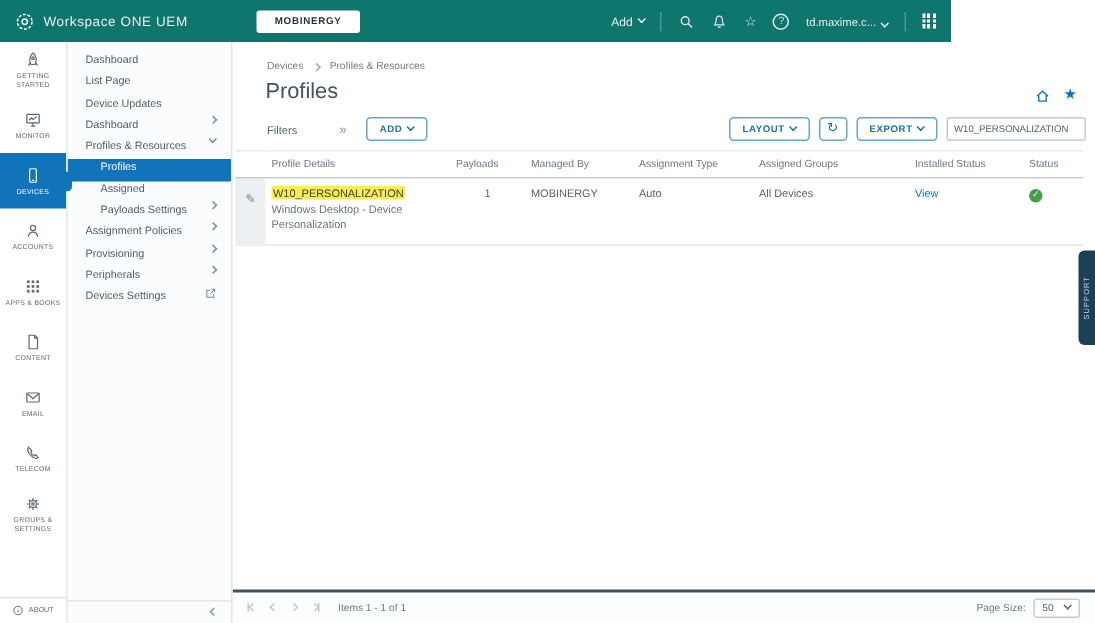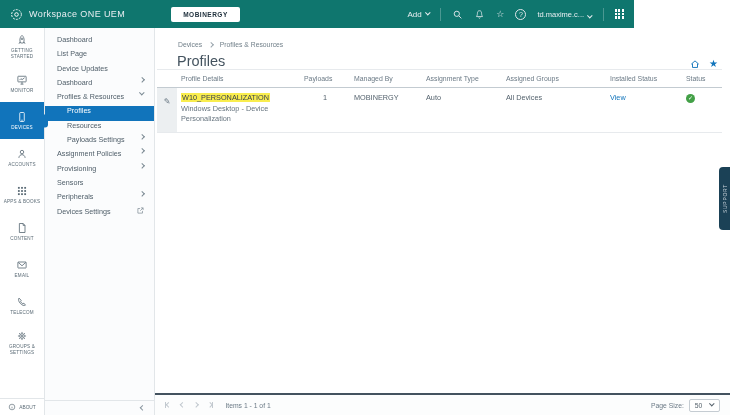--- a/index.html
+++ b/index.html
@@ -266,36 +266,33 @@
       <i class="chev right arrow"></i>
     </div>
   <div class="nav-item">
       <span>Profiles &amp; Resources</span>
       <i class="chev down arrow"></i>
     </div>
   <div class="nav-item child active">
       <span>Profiles</span>
     </div>
   <div class="nav-item child">
-      <span>Resources</span>
+      <span>Assigned</span>
     </div>
   <div class="nav-item child">
       <span>Payloads Settings</span>
       <i class="chev right arrow"></i>
     </div>
   <div class="nav-item">
       <span>Assignment Policies</span>
       <i class="chev right arrow"></i>
     </div>
   <div class="nav-item">
       <span>Provisioning</span>
       <i class="chev right arrow"></i>
-    </div>
-  <div class="nav-item">
-      <span>Sensors</span>
     </div>
   <div class="nav-item">
       <span>Peripherals</span>
       <i class="chev right arrow"></i>
     </div>
   <div class="nav-item">
       <span>Devices Settings</span>
     <svg class="arrow" width="7" height="7" viewBox="0 0 16 16" fill="none" stroke="currentColor" stroke-width="1.6">
       <path d="M9 2h5v5M14 2L7.5 8.5M7 3.5H2V14h10.5V9"></path>
     </svg>
@@ -316,20 +313,40 @@
   <div class="title-row">
     <h1 class="page-title">Profiles</h1>
     <span class="quick-icons">
       <svg width="10" height="10" viewBox="0 0 16 16" fill="none" stroke="currentColor" stroke-width="1.5">
         <path d="M2 8.3L8 3l6 5.3M4 7.4V13.5h8V7.4"></path>
       </svg>
       <span class="qstar">★</span>
     </span>
   </div>
 
+  <div class="toolbar">
+    <span class="filters-label">Filters</span>
+    <span class="filters-expand">»</span>
+    <button class="btn btn-add">
+      <span>ADD</span>
+      <i class="chev down"></i>
+    </button>
+    <div class="tool-right">
+      <button class="btn">
+        <span>LAYOUT</span>
+        <i class="chev down"></i>
+      </button>
+      <button class="btn btn-refresh">↻</button>
+      <button class="btn">
+        <span>EXPORT</span>
+        <i class="chev down"></i>
+      </button>
+      <input class="search" value="W10_PERSONALIZATION" style="">
+    </div>
+  </div>
 
   <table class="grid">
     <colgroup>
       <col class="col-edit">
         <col>
         <col class="col-payloads">
         <col class="col-managed">
       <col class="col-assign">
         <col class="col-groups">
         <col class="col-installed">

